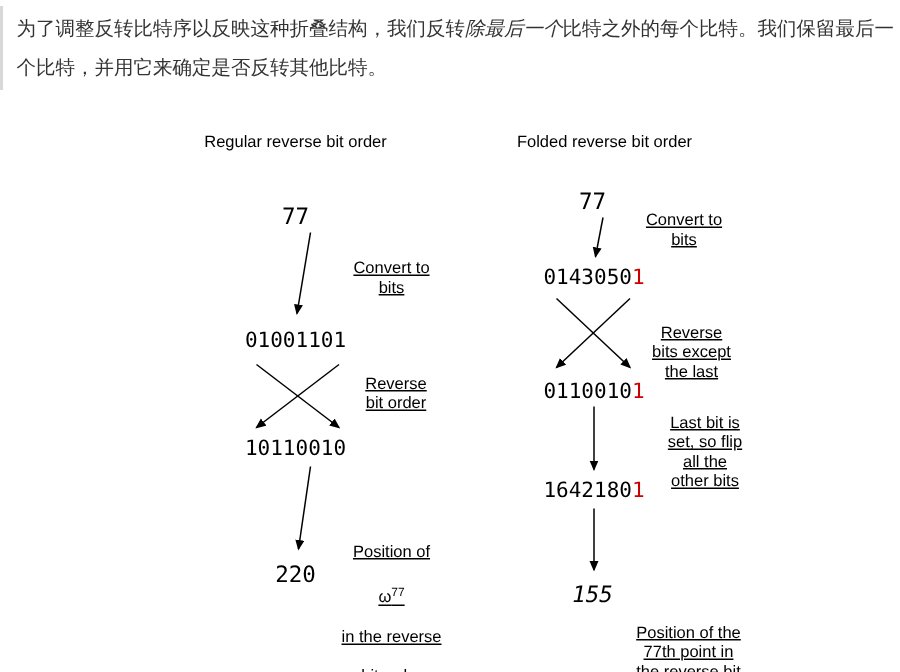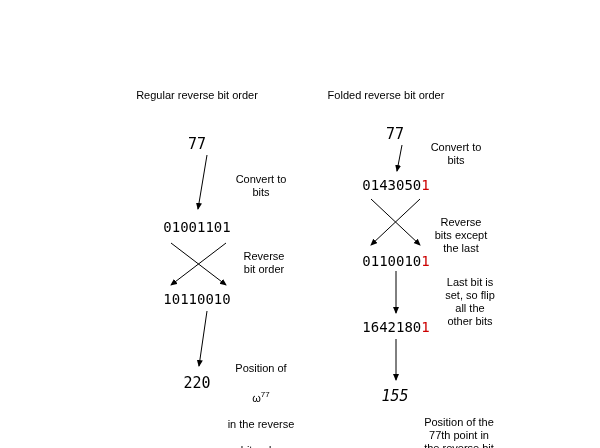--- a/index.html
+++ b/index.html
@@ -7,30 +7,31 @@
         font-family:"Liberation Sans", sans-serif;color:#000;overflow:hidden;}
   .intro{position:absolute;left:0;top:4px;width:588px;margin:0;
          padding:2px 0 2px 9px;border-left:2px solid #d8d8d8;
          font-size:13px;line-height:26px;color:#333;}
   .intro em{font-style:italic;}
   .ctr{position:absolute;transform:translateX(-50%);white-space:nowrap;}
   .title{font-size:11px;color:#000;}
   .mono{font-family:"DejaVu Sans Mono", monospace;font-size:14px;letter-spacing:0;}
   .num{font-family:"DejaVu Sans Mono", monospace;font-size:15px;}
   .lbl{position:absolute;transform:translateX(-50%);font-size:11px;line-height:13px;
-       text-align:center;white-space:pre-line;color:#000;}
+       text-align:center;white-space:pre-line;color:#000;text-decoration:underline;}
   .red{color:#cc0000;}
   svg.arrows{position:absolute;left:0;top:0;}
   sup{font-size:8px;}
 </style>
 </head>
 <body>
 
 <div class="page">
 
+  <p class="intro"><span>为了调整反转比特序以反映这种折叠结构，我们反转</span><em>除最后一个</em><span>比特之外的每个比特。我们保留最后一个比特，并用它来确定是否反转其他比特。</span></p>
 
   <svg class="arrows" width="600" height="448" viewBox="0 0 600 448">
     <defs>
       <marker id="ah" markerWidth="9" markerHeight="8" refX="6" refY="3" orient="auto" markerUnits="userSpaceOnUse">
         <path d="M0,0 L7,3 L0,6 z" fill="#000"></path>
       </marker>
     </defs>
 
     <line x1="207" y1="155" x2="198" y2="209" stroke="#000" stroke-width="1" marker-end="url(#ah)"></line>
     <line x1="171" y1="243" x2="226" y2="285" stroke="#000" stroke-width="1" marker-end="url(#ah)"></line>
@@ -60,21 +61,21 @@
 
   <div class="lbl" style="left:261px;top:349px;">
     <div>Position of</div>
     <div><span>ω</span><sup>77</sup></div>
     <div>in the reverse</div>
     <div>bit order</div>
   </div>
 
   <div class="ctr num" style="left:197px;top:374px;">220</div>
 
-  <div class="ctr title" style="left:386px;top:89px;">Folded reverse bit order</div>
+  <div class="ctr title" style="left:403px;top:89px;">Folded reverse bit order</div>
 
   <div class="ctr num" style="left:395px;top:125px;">77</div>
 
   <div class="lbl" style="left:456px;top:141px;">Convert to
 bits</div>
 
   <div class="ctr mono" style="left:396px;top:177px;"><span>0143050</span><span class="red">1</span></div>
 
   <div class="lbl" style="left:461px;top:216px;">Reverse
 bits except

